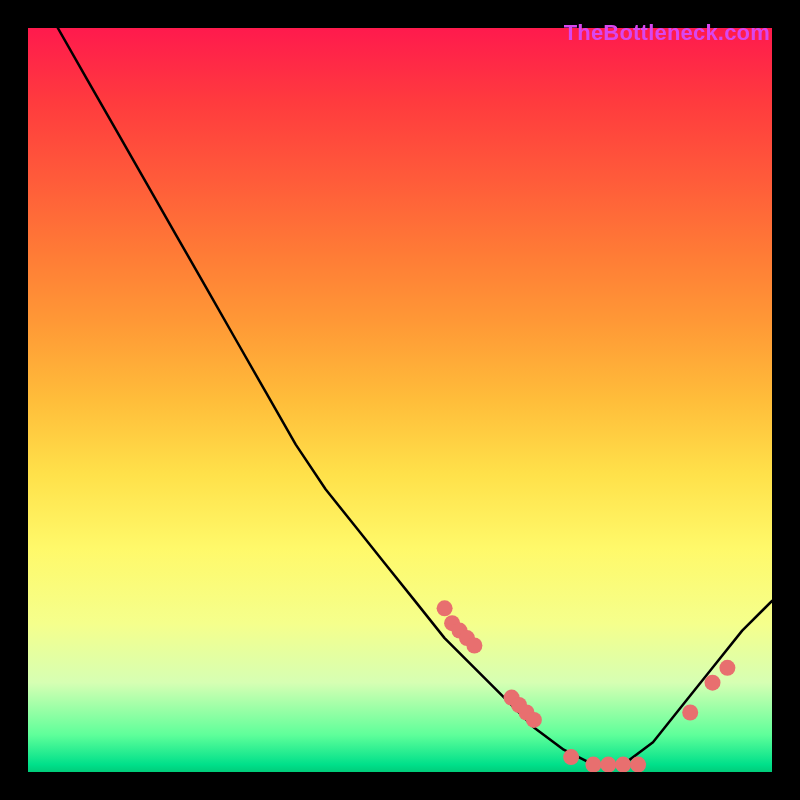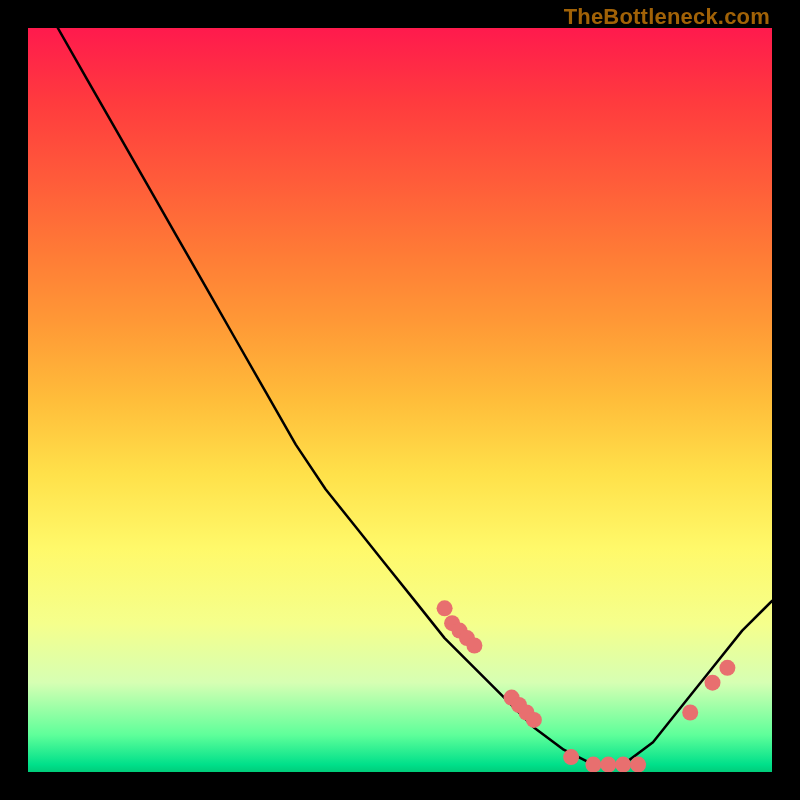--- a/index.html
+++ b/index.html
@@ -28,23 +28,23 @@
       #fff96a 70%,
       #f5ff8c 80%,
       #d6ffb3 88%,
       #5fff9a 95%,
       #00e08a 99%,
       #00cc7a 100%
     );
   }
   .watermark {
     position: absolute;
-    top: 4px;
+    top: 20px;
     right: 30px;
-    color: #a16207;
+    color: #d946ef;
     font-size: 22px;
     font-weight: 600;
     letter-spacing: 0.2px;
   }
   svg.curve {
     position: absolute;
     left: 0;
     top: 0;
     width: 744px;
     height: 744px;

